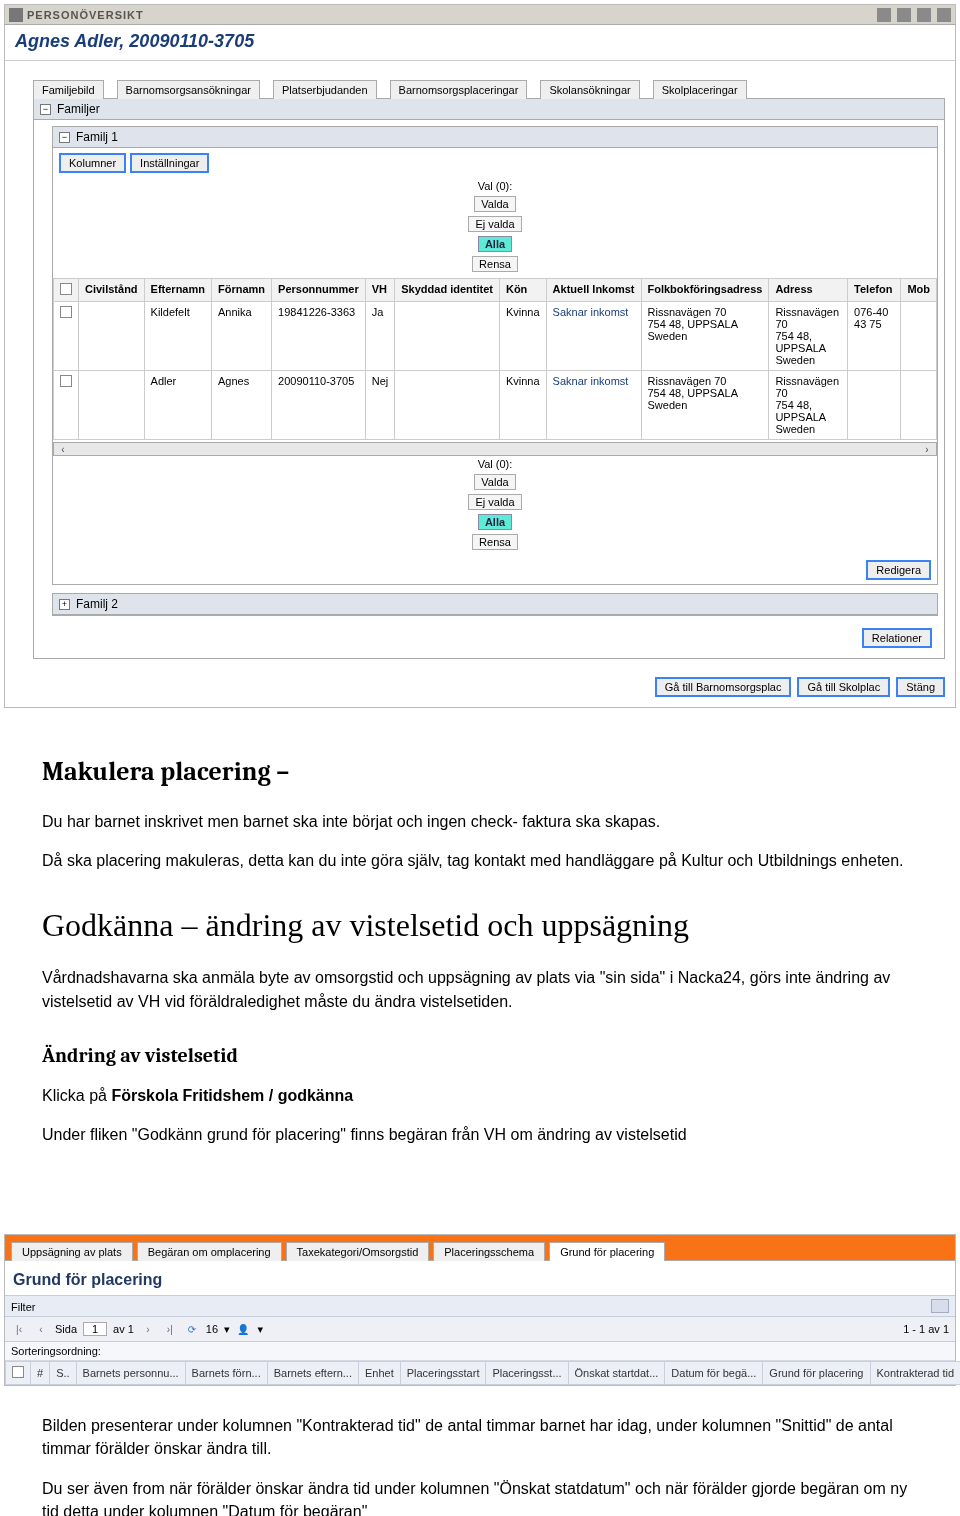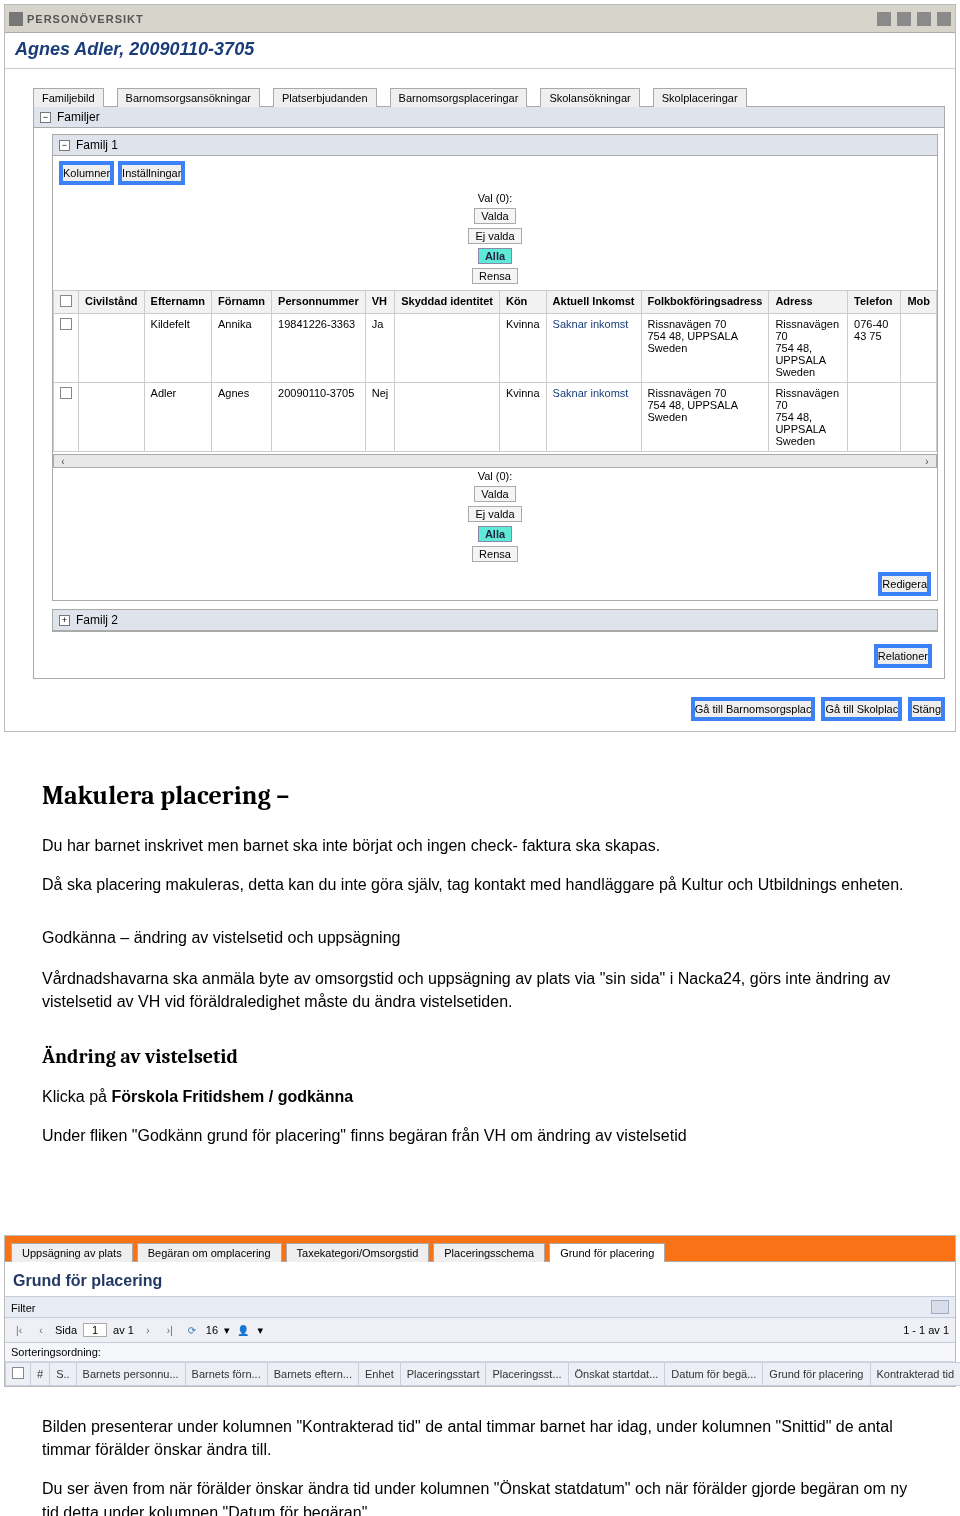--- a/index.html
+++ b/index.html
@@ -1,51 +1,51 @@
 <!DOCTYPE html>
 <html><head>
 <meta charset="utf-8">
 <style>
   * { margin:0; padding:0; box-sizing:border-box; }
   body { font-family: Arial, Helvetica, sans-serif; background:#fff; color:#000; font-size:13px; width:960px; }
   
   .app { border:1px solid #bbb; margin:4px 4px 0 4px; }
-  .appbar { background:#d7d4cb; height:28px; display:flex; align-items:center; padding:0 4px; gap:4px; border-bottom:1px solid #aaa; }
+  .appbar { background:#d7d4cb; height:20px; display:flex; align-items:center; padding:0 4px; gap:4px; border-bottom:1px solid #aaa; }
   .appbar .tiny-icon { width:14px; height:14px; background:#777; display:inline-block; }
   .appbar .tiny-title { font-size:11px; letter-spacing:1px; color:#555; font-weight:bold; }
   .appbar .spacer { flex:1; }
   .appbar .ti { width:14px; height:14px; background:#8a8a8a; display:inline-block; margin-left:2px; }
   .titlebar { padding:6px 10px 8px 10px; border-bottom:1px solid #ccc; }
   .titlebar .name { color:#1a3d7a; font-size:18px; font-weight:bold; font-style:italic; }
   .tabs { display:flex; gap:0; margin:18px 0 0 28px; font-size:11px;}
   .tabs .tab { border:1px solid #aaa; border-bottom:none; background:#efefef; padding:3px 8px; margin-right:13px; position:relative; top:1px; }
   .section { margin:0 10px 10px 28px; border:1px solid #aaa; }
   .section-header { background:#dfe4ec; font-size:12px; padding:3px 6px; border-bottom:1px solid #aaa; display:flex; align-items:center; gap:6px;}
   .pm { width:11px; height:11px; border:1px solid #777; display:inline-flex; align-items:center; justify-content:center; font-size:9px; line-height:1; background:#fff; }
   .inner { padding:6px 6px 6px 18px; }
   .inner .section { margin:0 0 8px 0; }
   .toolbar-row { display:flex; gap:4px; padding:5px 6px; font-size:11px;}
-  .btn-small { border:4px solid #3b82f6; background:#eee; padding:2px 0; font-size:11px;}
+  .btn-small { border:2px solid #3b82f6; background:#eee; padding:2px 8px; font-size:11px;}
   .val-row { display:flex; align-items:center; gap:4px; padding:2px 6px 6px 6px; font-size:11px;flex-direction:column;}
   .val-row .seg { border:1px solid #aaa; padding:1px 6px; background:#f5f5f5;}
   .val-row .seg.sel { border:1px solid #88a; background:#5eead4; font-weight:bold; color:#224;}
   .tbl { width:100%; border-collapse:collapse; font-size:11px;}
   .tbl th, .tbl td { border:1px solid #ccc; padding:4px 6px; text-align:left; vertical-align:top; background:#fff;}
   .tbl th { background:#f2f2f2; font-weight:bold; white-space:nowrap;}
   .tbl td.link { color:#1a3d7a; }
   .chk { width:12px; height:12px; border:1px solid #888; display:inline-block; background:#fff;}
   .scrollbar { height:14px; border:1px solid #aaa; background:#e8e8e8; display:flex; align-items:center; justify-content:space-between; padding:0 2px; margin-top:2px;}
   .sbbtn { width:14px; text-align:center; font-size:10px; color:#446;}
   .foot-row { display:flex; justify-content:flex-end; padding:4px 6px; gap:4px;}
   .bottom-btns { display:flex; justify-content:flex-end; gap:6px; padding:8px 10px 10px 10px;}
 
   
   .doc { padding: 36px 42px 60px 42px; font-size:16px; line-height:1.45; }
   .doc h1 { font-family:"Cambria","Times New Roman",serif; font-size:26px; font-weight:bold; margin:10px 0 18px 0;}
-  .doc h2 { font-family:Liberation Sans, sans-serif; font-size:16px; font-weight:normal; margin:30px 0 18px 0;}
+  .doc h2 { font-family:Liberation Serif, serif; font-size:32px; font-weight:normal; margin:30px 0 18px 0;}
   .doc h3 { font-family:"Cambria","Times New Roman",serif; font-size:20px; font-weight:bold; margin:28px 0 14px 0;}
   .doc p { margin:0 0 16px 0;}
   .doc .b { font-weight:bold; }
 
   
   .app2 { border:1px solid #bbb; margin:12px 4px 0 4px; }
   .tabs2 { display:flex; gap:4px; padding:6px 0 0 6px; font-size:11px; border-bottom:1px solid #aaa; background:#f97316;}
   .tabs2 .tab { border:1px solid #aaa; border-bottom:none; background:#efefef; padding:3px 10px; position:relative; top:1px;}
   .tabs2 .tab.active { background:#fff; }
   .panel-title { font-size:16px; font-weight:bold; color:#223a63; padding:10px 8px 6px 8px; border-bottom:1px solid #c5ccda;}

